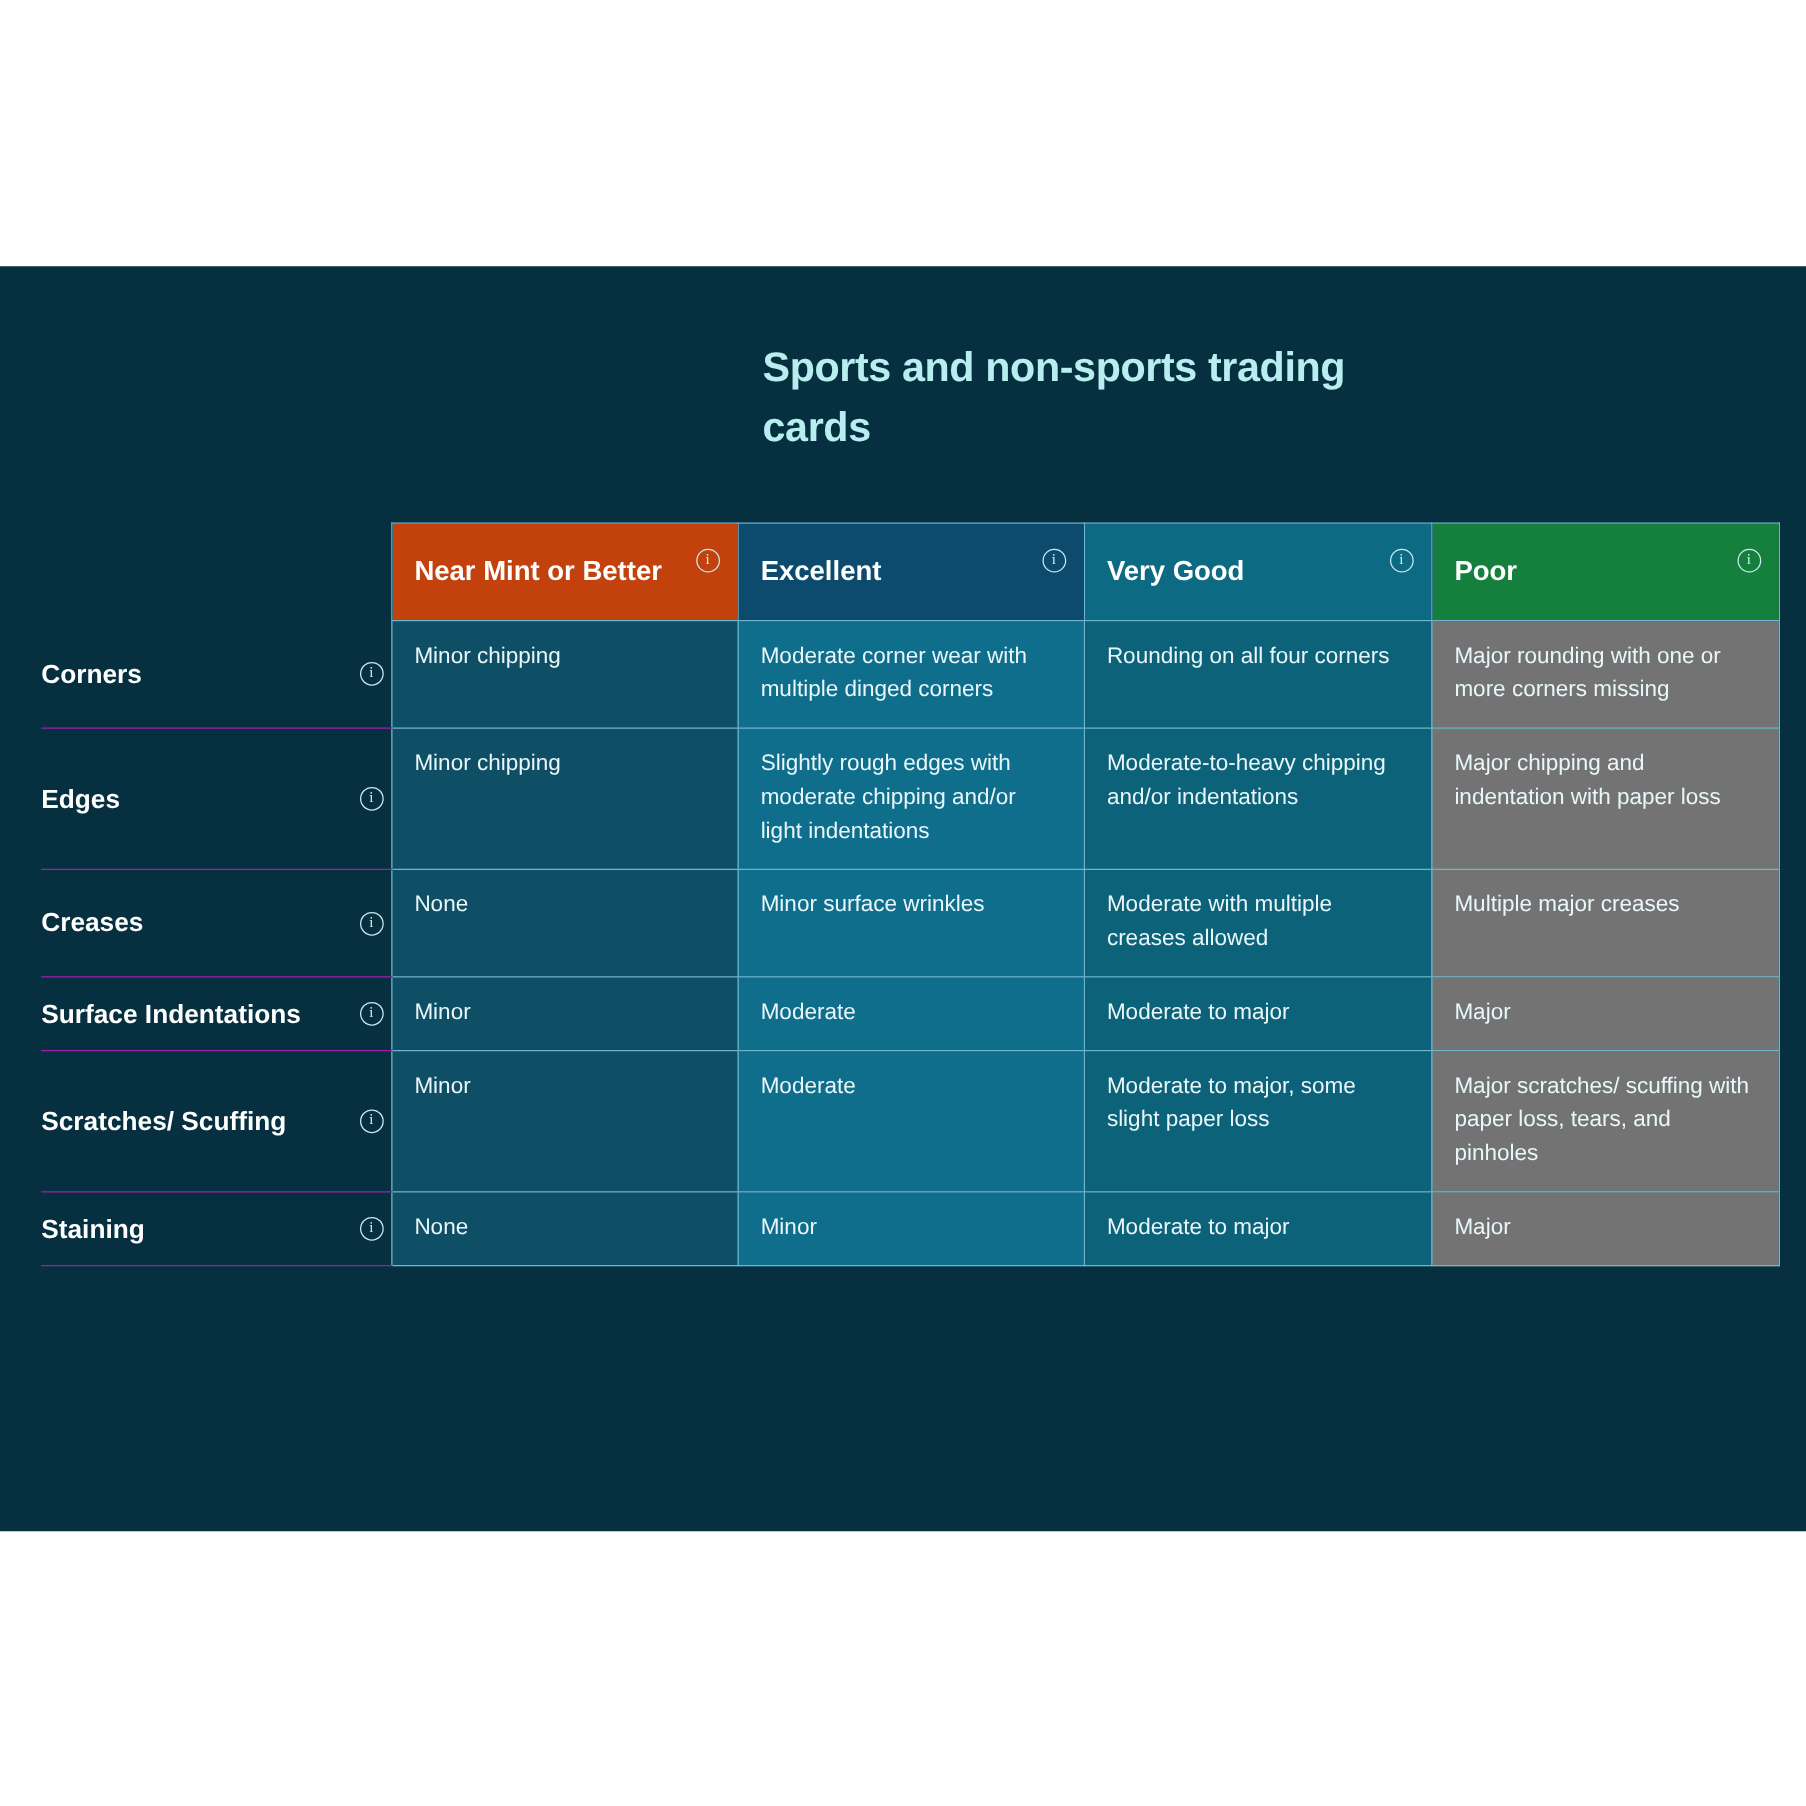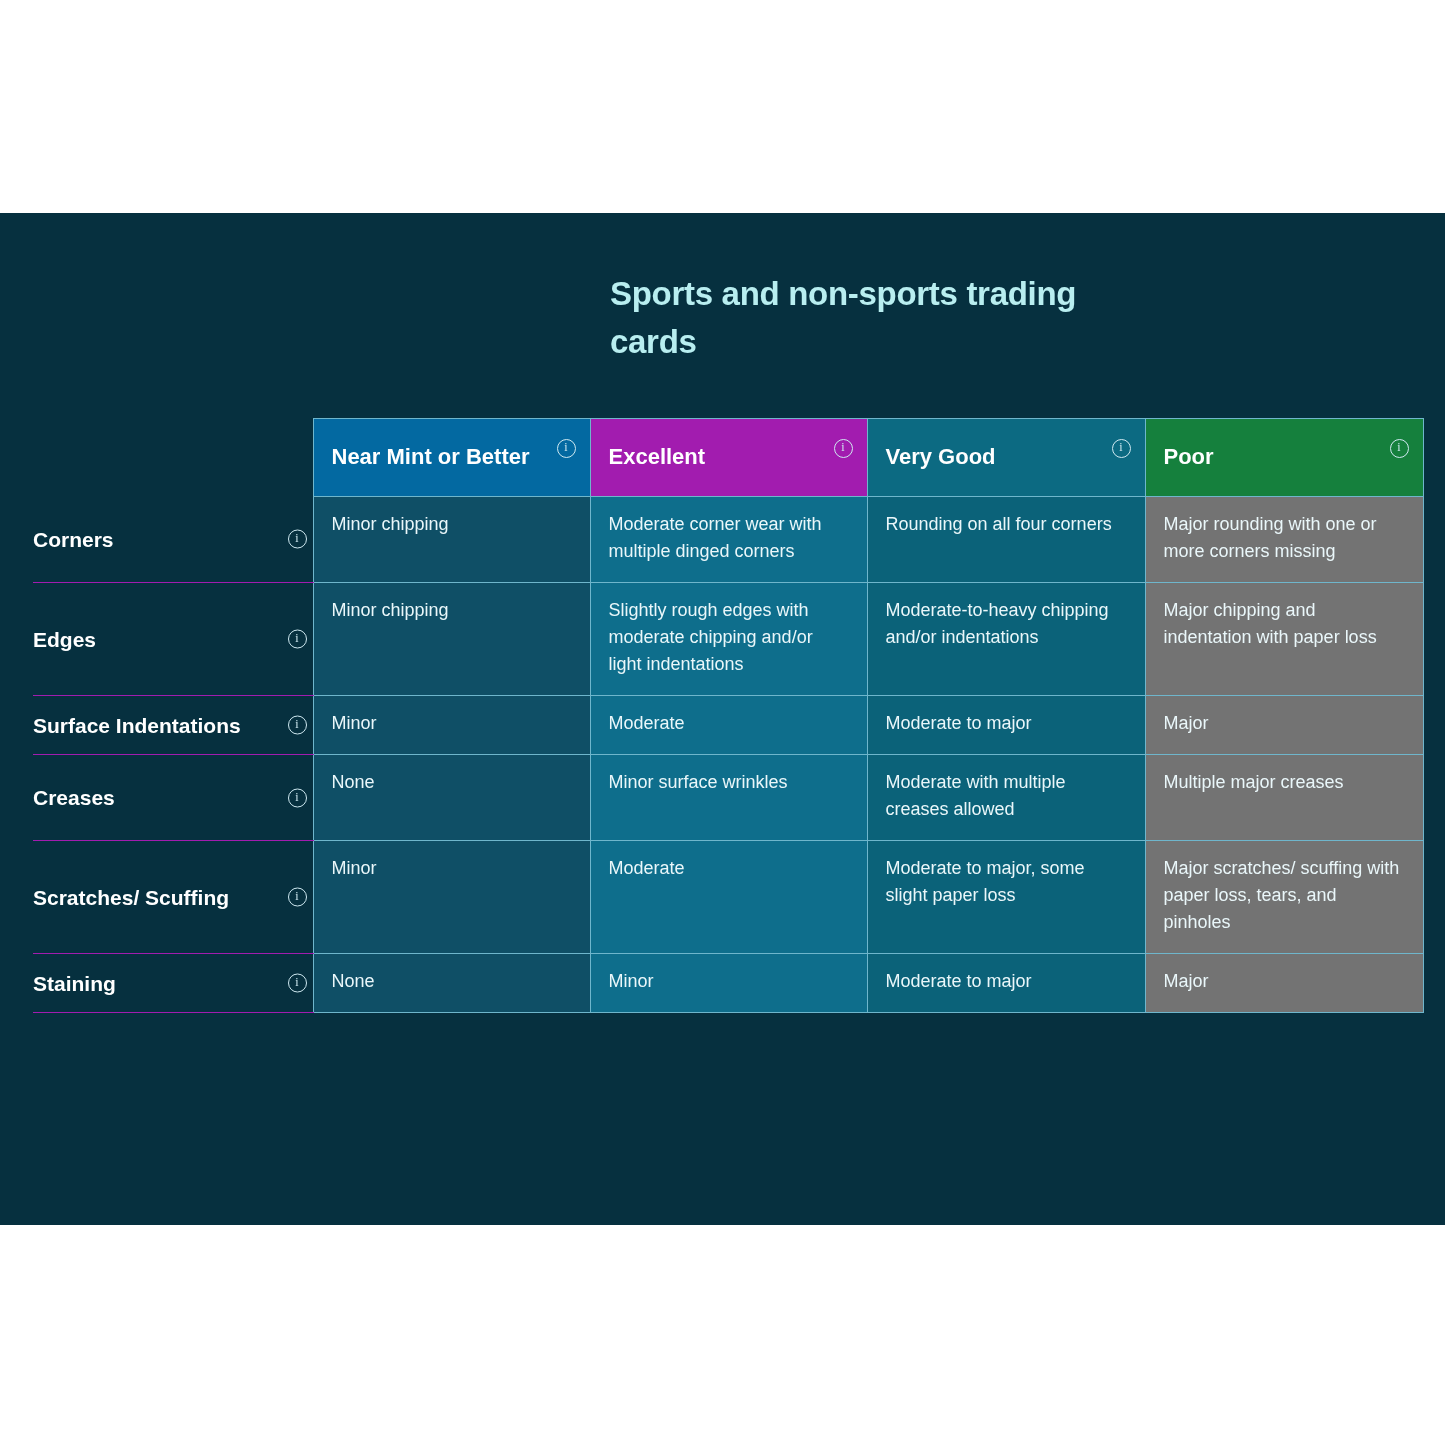--- a/index.html
+++ b/index.html
@@ -82,22 +82,22 @@
     padding: 22px 16px 24px 18px;
     border: 1px solid #6fb6cc;
     position: relative;
   }
   
   .col1 { background: #0f4f66; }
   .col2 { background: #0e6e8c; }
   .col3 { background: #0b6279; }
   .col4 { background: #737373; }
 
-  .col1.hdr { background: #0369a1; }
-  .col2.hdr { background: #a21caf; }
+  .col1.hdr { background: #c2410c; }
+  .col2.hdr { background: #0c4a6e; }
   .col3.hdr { background: #0c6a82; }
   .col4.hdr { background: #15803d; }
 
   .info-icon {
     position: absolute;
     right: 14px;
     top: 18px;
     width: 17px;
     height: 17px;
     border: 1.5px solid #cfe9f1;
@@ -171,42 +171,42 @@
           </td>
           <td class="gcell col1">Minor chipping</td>
           <td class="gcell col2">Slightly rough edges with moderate chipping and/or light indentations</td>
           <td class="gcell col3">Moderate-to-heavy chipping and/or indentations</td>
           <td class="gcell col4">Major chipping and indentation with paper loss</td>
         </tr>
 
 
         <tr>
           <td class="rowhead">
+            <span>Creases</span>
+            <span class="info-icon">i</span>
+          </td>
+          <td class="gcell col1">None</td>
+          <td class="gcell col2">Minor surface wrinkles</td>
+          <td class="gcell col3">Moderate with multiple creases allowed</td>
+          <td class="gcell col4">Multiple major creases</td>
+        </tr>
+
+        <tr>
+          <td class="rowhead">
             <span>Surface Indentations</span>
             <span class="info-icon">i</span>
           </td>
           <td class="gcell col1">Minor</td>
           <td class="gcell col2">Moderate</td>
           <td class="gcell col3">Moderate to major</td>
           <td class="gcell col4">Major</td>
         </tr>
 
         <tr>
           <td class="rowhead">
-            <span>Creases</span>
-            <span class="info-icon">i</span>
-          </td>
-          <td class="gcell col1">None</td>
-          <td class="gcell col2">Minor surface wrinkles</td>
-          <td class="gcell col3">Moderate with multiple creases allowed</td>
-          <td class="gcell col4">Multiple major creases</td>
-        </tr>
-
-        <tr>
-          <td class="rowhead">
             <span>Scratches/ Scuffing</span>
             <span class="info-icon">i</span>
           </td>
           <td class="gcell col1">Minor</td>
           <td class="gcell col2">Moderate</td>
           <td class="gcell col3">Moderate to major, some slight paper loss</td>
           <td class="gcell col4">Major scratches/ scuffing with paper loss, tears, and pinholes</td>
         </tr>
 
         <tr>

